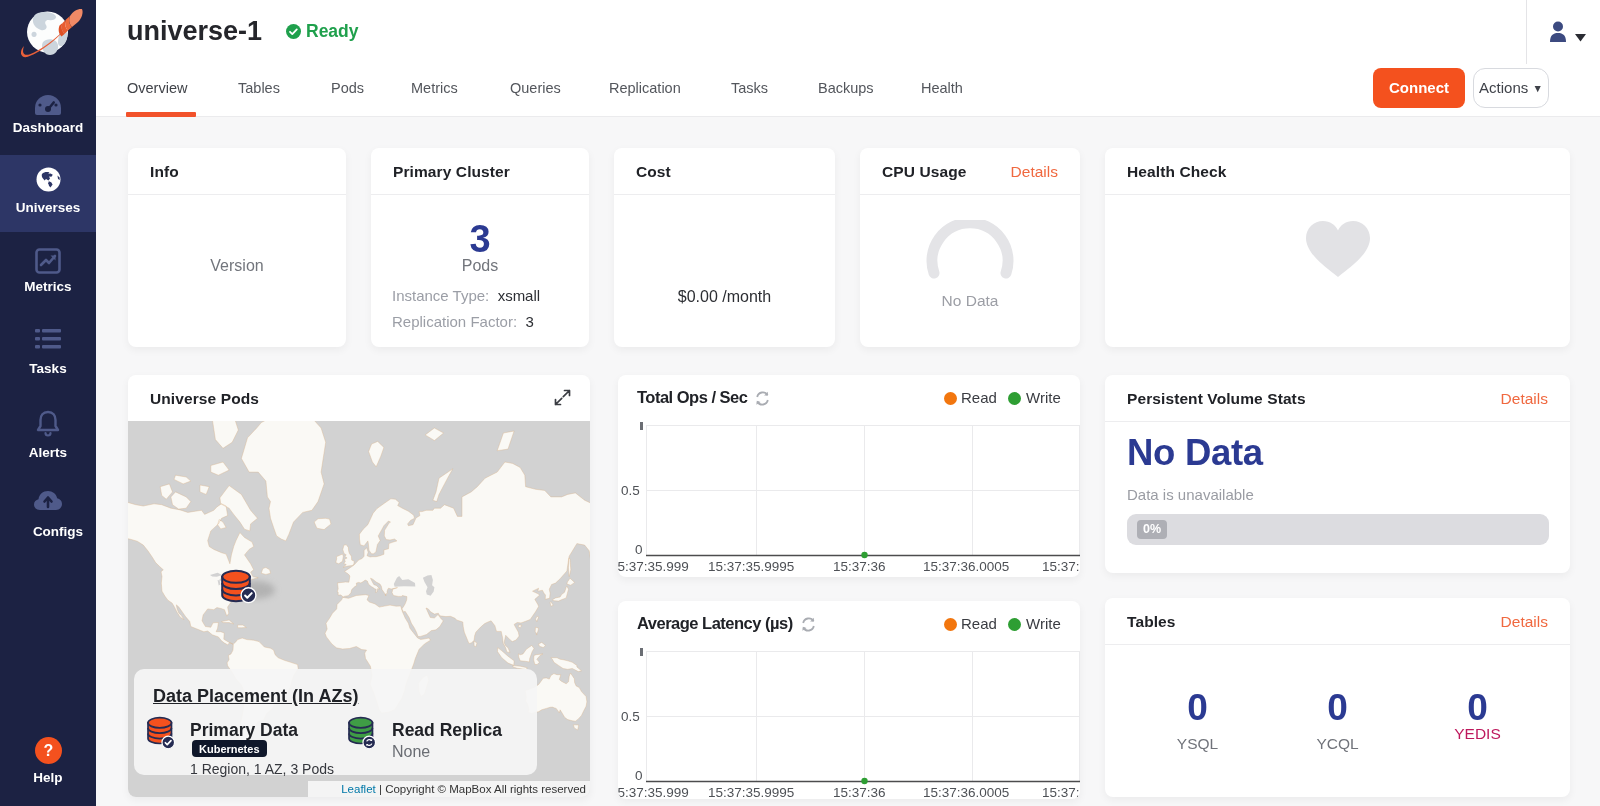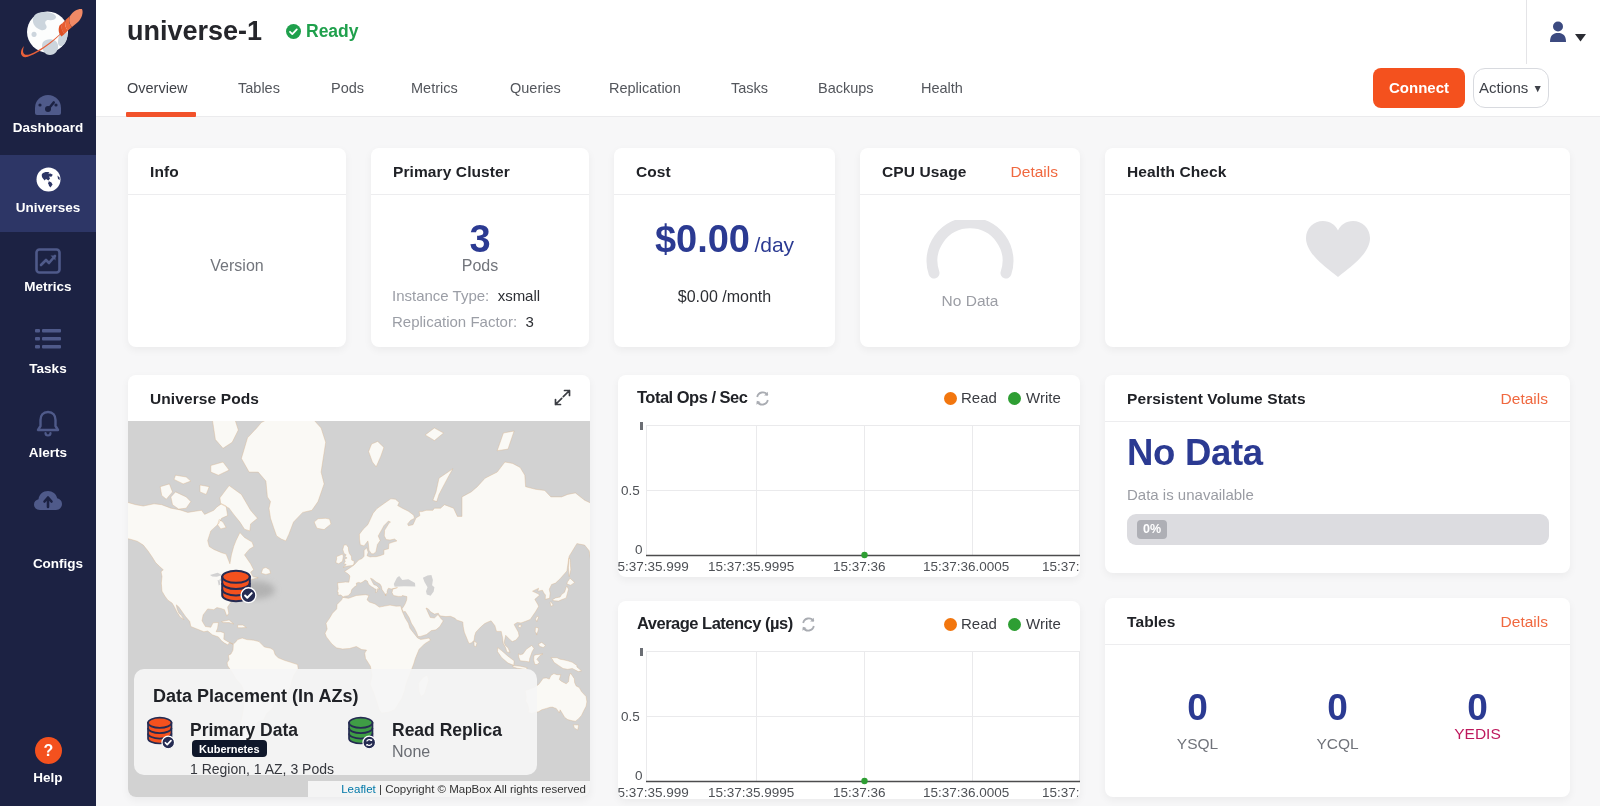--- a/index.html
+++ b/index.html
@@ -96,21 +96,21 @@
     <div class="navitem" style="top:361px;">Tasks</div>
     <div class="abs" style="left:0;top:410px;width:96px;text-align:center;"><svg width="24" height="27" viewBox="0 0 24 27">
         <path d="M12 2 C7 2 4.5 5.5 4.5 10 L4.5 16 L2 20 L22 20 L19.5 16 L19.5 10 C19.5 5.5 17 2 12 2Z" fill="none" stroke="#4f5a8a" stroke-width="2.4" stroke-linejoin="round"></path>
         <path d="M9.5 23 A2.5 2.5 0 0 0 14.5 23" fill="none" stroke="#4f5a8a" stroke-width="2.2" stroke-linecap="round"></path>
       </svg></div>
     <div class="navitem" style="top:445px;">Alerts</div>
     <div class="abs" style="left:0;top:489px;width:96px;text-align:center;"><svg width="30" height="22" viewBox="0 0 30 22">
         <path d="M7 21 C3.5 21 1 18.5 1 15.5 C1 12.8 3 10.8 5.5 10.3 C6 5.5 10 2 15 2 C19.5 2 23.3 5 24.2 9.3 C27 9.8 29 12 29 15 C29 18.3 26.4 21 23 21Z" fill="#4f5a8a"></path>
         <path d="M15 18 L15 9 M11.5 12.5 L15 8.5 L18.5 12.5" stroke="#1c2243" stroke-width="2.6" fill="none" stroke-linecap="round" stroke-linejoin="round"></path>
       </svg></div>
-    <div class="navitem" style="top:556px;padding-left:20px;">Configs</div>
+    <div class="navitem" style="top:524px;padding-left:20px;">Configs</div>
     <div class="abs" style="left:0;top:737px;width:96px;text-align:center;"><svg width="27" height="27" viewBox="0 0 27 27">
         <circle cx="13.5" cy="13.5" r="13.5" fill="#f4511e"></circle>
         <text x="13.5" y="19" font-size="16" font-weight="bold" fill="#fff" text-anchor="middle" font-family="Liberation Sans">?</text>
       </svg></div>
     <div class="navitem" style="top:770px;text-align:center;">Help</div>
   </div>
 
 <div class="card" style="left:128px;top:148px;width:218px;height:199px;">
   <div class="cardhead"></div>
     <div class="ctitle">Info</div>
@@ -120,23 +120,20 @@
   <div class="cardhead"></div>
     <div class="ctitle">Primary Cluster</div>
   <div class="statnum" style="top:72px;">3</div>
   <div class="statlab" style="top:110px;">Pods</div>
   <div class="abs" style="left:21px;top:139px;font-size:15px;color:#9b9ea6;">Instance Type: &nbsp;<span style="color:#2c2e33">xsmall</span></div>
   <div class="abs" style="left:21px;top:165px;font-size:15px;color:#9b9ea6;">Replication Factor: &nbsp;<span style="color:#2c2e33">3</span></div>
 </div>
 <div class="card" style="left:614px;top:148px;width:221px;height:199px;">
   <div class="cardhead"></div>
     <div class="ctitle">Cost</div>
-  <div class="abs" style="left:0;top:72px;width:221px;text-align:center;line-height:38px;">
-    <span style="font-size:38px;font-weight:700;" class="navy">$0.00</span> <span class="navy" style="font-size:21px;">/day</span>
-  </div>
   <div class="abs" style="left:0;top:140px;width:221px;text-align:center;font-size:16px;color:#2c2e33;">$0.00 /month</div>
 </div>
 <div class="card" style="left:860px;top:148px;width:220px;height:199px;">
   <div class="cardhead"></div>
     <div class="ctitle">CPU Usage</div>
     <div class="details">Details</div>
   <div class="abs" style="left:66px;top:72px;">
    <svg width="88" height="60" viewBox="0 0 88 60">
         <path d="M8 53 A38 38 0 1 1 80 53" fill="none" stroke="#e4e4e7" stroke-width="11" stroke-linecap="round"></path>
       </svg>
@@ -179,21 +176,21 @@
         <path d="M1.2 6.8 L1.2 25.2 A13.8 6 0 0 0 28.8 25.2 L28.8 6.8Z" fill="#f4511e" stroke="#252b52" stroke-width="2"></path>
         <ellipse cx="15" cy="6.8" rx="13.8" ry="6" fill="#f4511e" stroke="#252b52" stroke-width="2"></ellipse>
         <path d="M1.2 13 A13.8 6 0 0 0 28.8 13" fill="none" stroke="#252b52" stroke-width="2"></path>
         <path d="M1.2 19.4 A13.8 6 0 0 0 28.8 19.4" fill="none" stroke="#252b52" stroke-width="2"></path>
         <g transform="translate(27.5,25.2)">
           <circle cx="0" cy="0" r="7.4" fill="#252b52" stroke="#fff" stroke-width="1.4"></circle>
           <path d="M-3.4 0.3l2.2 2.2 4.4-4.6" stroke="#fff" stroke-width="2" fill="none" stroke-linecap="round" stroke-linejoin="round"></path>
         </g>
       </svg></div>
   <div class="abs" style="left:6px;top:294px;width:403px;height:106px;background:rgba(245,245,245,0.93);border-radius:10px;"></div>
-  <div class="abs" style="left:25px;top:311px;font-size:18px;font-weight:700;color:#202227;">Data Placement (In AZs)</div>
+  <div class="abs" style="left:25px;top:311px;font-size:18px;font-weight:700;color:#202227;text-decoration:underline;">Data Placement (In AZs)</div>
   <div class="abs" style="left:19px;top:342px;"><svg width="32.3" height="28.9" viewBox="0 0 38 34" style="overflow:visible">
         <path d="M1.2 6.8 L1.2 25.2 A13.8 6 0 0 0 28.8 25.2 L28.8 6.8Z" fill="#f4511e" stroke="#252b52" stroke-width="2"></path>
         <ellipse cx="15" cy="6.8" rx="13.8" ry="6" fill="#f4511e" stroke="#252b52" stroke-width="2"></ellipse>
         <path d="M1.2 13 A13.8 6 0 0 0 28.8 13" fill="none" stroke="#252b52" stroke-width="2"></path>
         <path d="M1.2 19.4 A13.8 6 0 0 0 28.8 19.4" fill="none" stroke="#252b52" stroke-width="2"></path>
         <g transform="translate(25,30)">
           <circle cx="0" cy="0" r="7.4" fill="#252b52" stroke="#fff" stroke-width="1.4"></circle>
           <path d="M-3.4 0.3l2.2 2.2 4.4-4.6" stroke="#fff" stroke-width="2" fill="none" stroke-linecap="round" stroke-linejoin="round"></path>
         </g>
       </svg></div>

